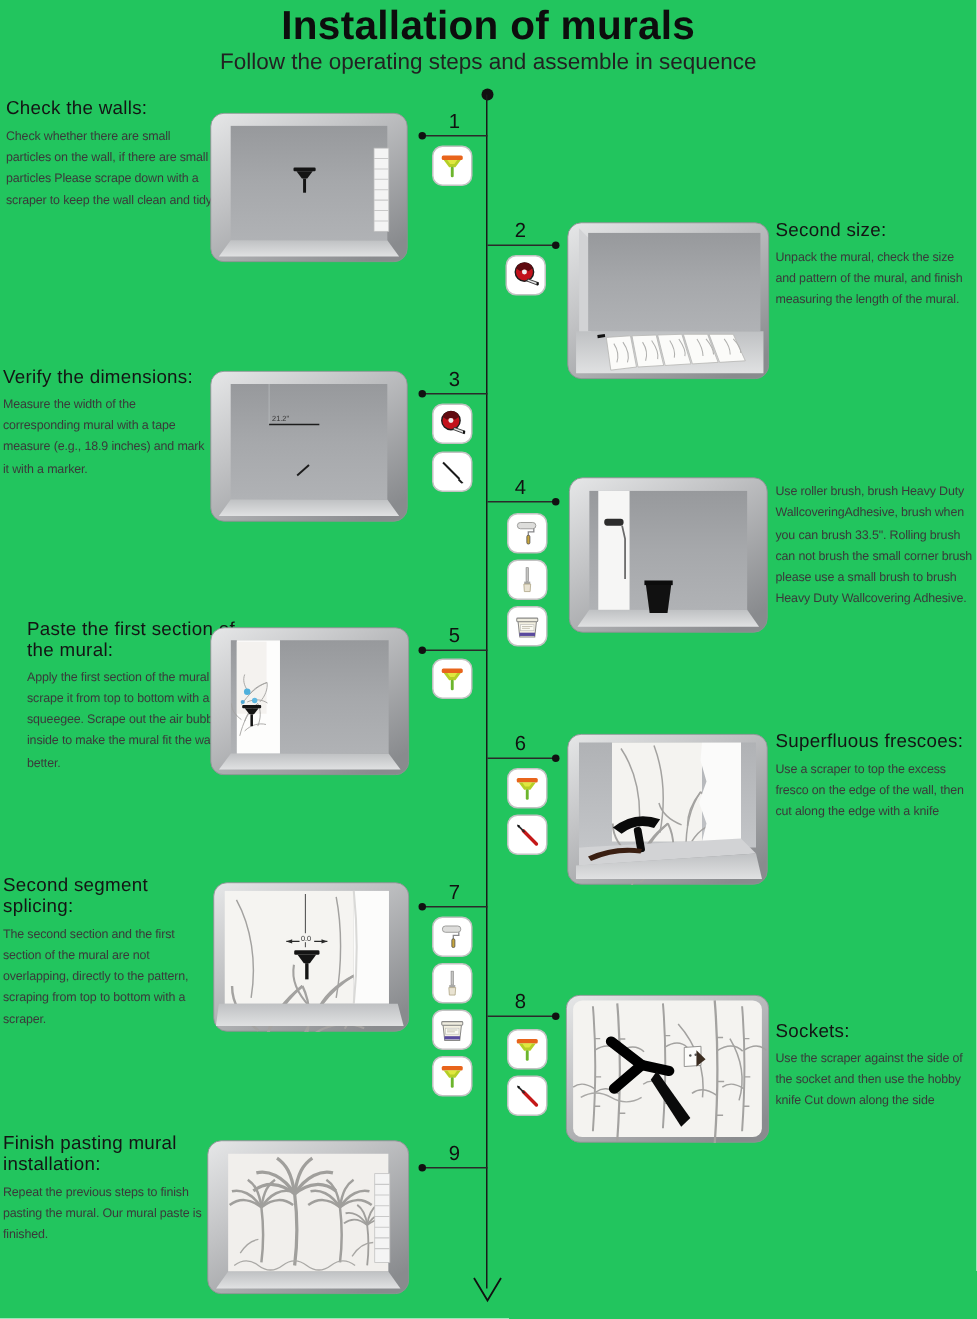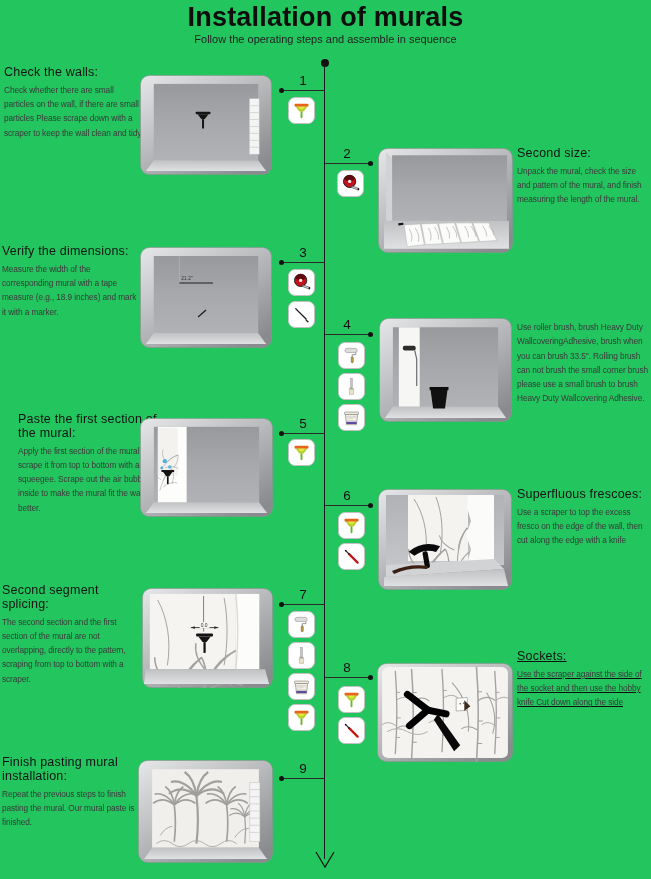--- a/index.html
+++ b/index.html
@@ -2,21 +2,21 @@
 <html><head>
 <meta charset="utf-8">
 <style>
   html,body{margin:0;padding:0;background:#fff;}
   #page{position:relative;width:651px;height:879px;background:#22c55e;overflow:hidden;
         font-family:"Liberation Sans",sans-serif;color:#111;}
   
   .title{position:absolute;top:2px;left:0;width:651px;text-align:center;
          font-size:27px;font-weight:700;letter-spacing:0.2px;color:#0d0d0d;}
   .subtitle{position:absolute;top:33px;left:0;width:651px;text-align:center;
-            font-size:11px;color:#222;}
+            font-size:15px;color:#222;}
   
   .tl-line{position:absolute;left:324px;top:63px;width:1.3px;height:796px;background:#1a1a1a;}
   .tl-dot{position:absolute;left:320.5px;top:58.5px;width:8px;height:8px;border-radius:50%;background:#111;}
   .tl-arrow{position:absolute;left:314px;top:850px;}
   
   .bline{position:absolute;height:1.1px;background:#2a2a2a;}
   .bdot{position:absolute;width:5px;height:5px;border-radius:50%;background:#111;}
   .bnum{position:absolute;width:40px;text-align:center;font-size:13.5px;color:#111;}
   
   .txt{position:absolute;}
@@ -436,21 +436,21 @@
         <polygon points="8,2 14,8 8,13" fill="#3a2c20"></polygon>
       </g>
       <g stroke="#000" stroke-width="7" stroke-linecap="round">
         <line x1="50" y1="48" x2="30" y2="32"></line>
         <line x1="50" y1="48" x2="32" y2="64"></line>
         <line x1="50" y1="48" x2="68" y2="52"></line>
       </g>
       <polygon points="60,52 82,84 76,90 56,58" fill="#0a0a0a"></polygon>
     </svg>
   </div>
-  <div class="txt txt-r" style="left:517px;top:650px;text-decoration:underline;">
+  <div class="txt txt-r" style="left:517px;top:681px;">
     <h2>Sockets:</h2>
     <p>Use the scraper against the side of the socket and then use the hobby knife Cut down along the side</p>
   </div>
 
   <div class="txt txt-l" style="left:2px;top:756px;">
     <h2>Finish pasting mural installation:</h2>
     <p>Repeat the previous steps to finish pasting the mural. Our mural paste is finished.</p>
   </div>
   <div class="fig" style="left:138px;top:760px;">
     <svg width="135" height="103" viewBox="0 0 134 101" preserveAspectRatio="none">

